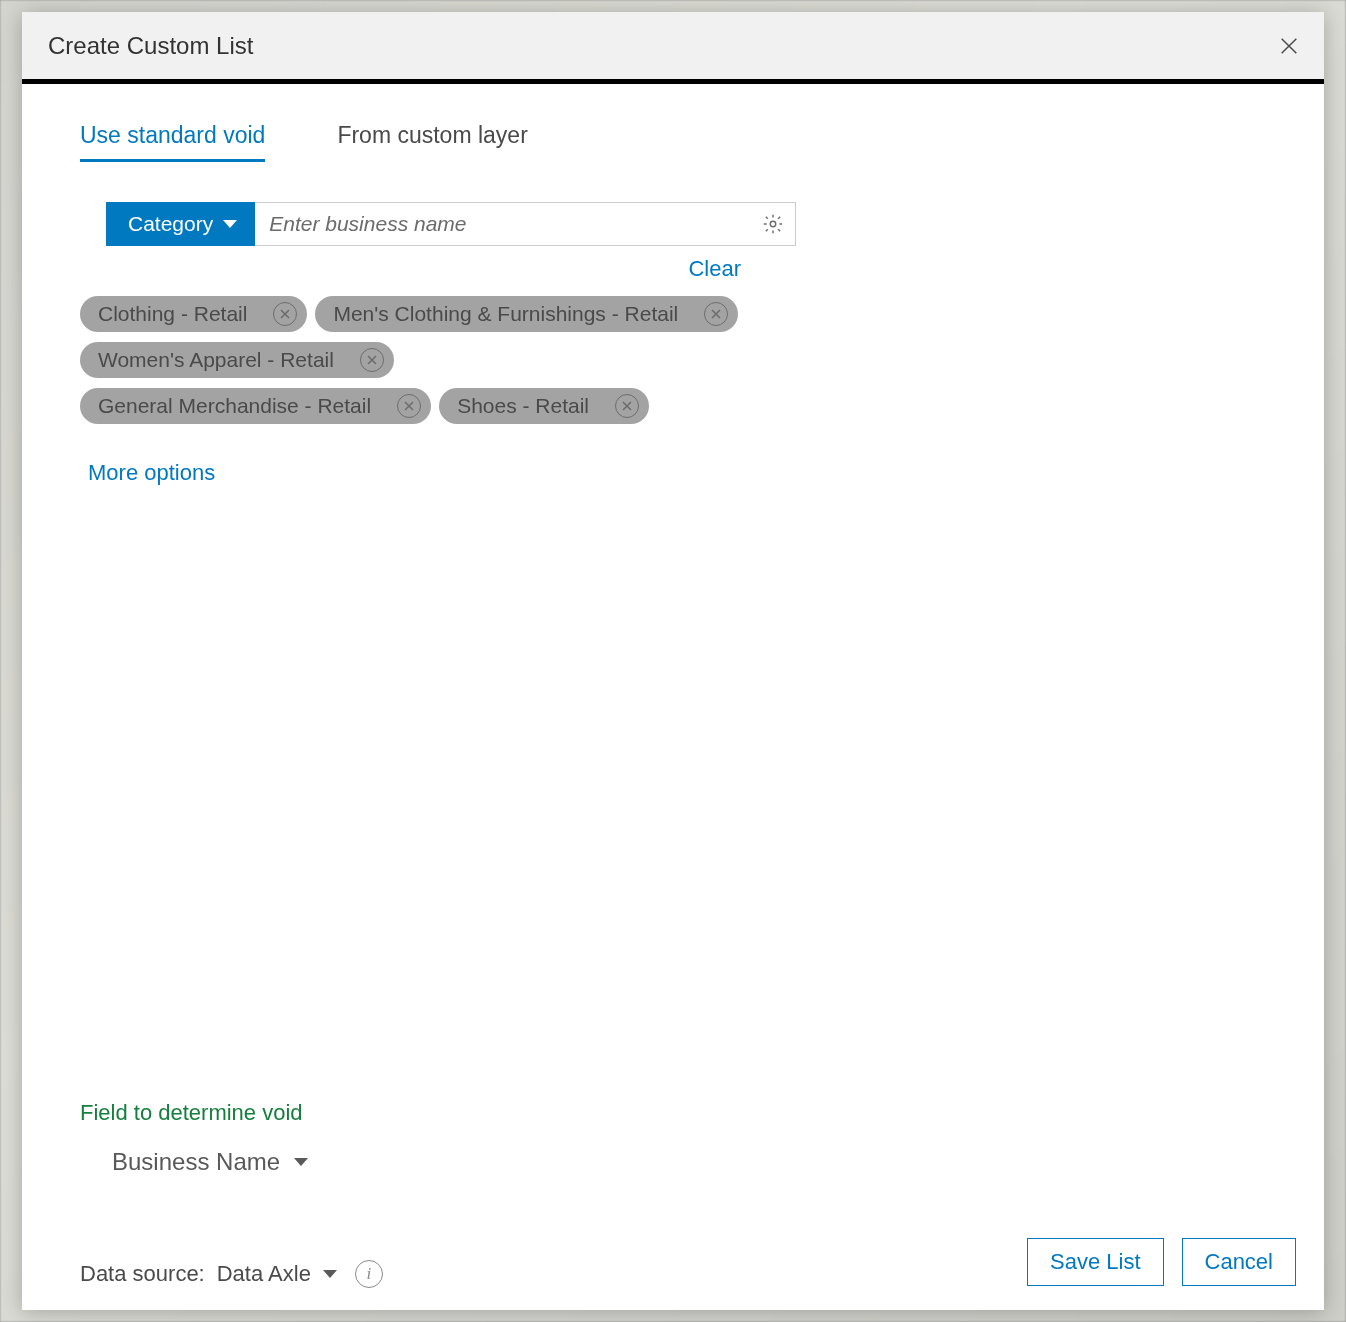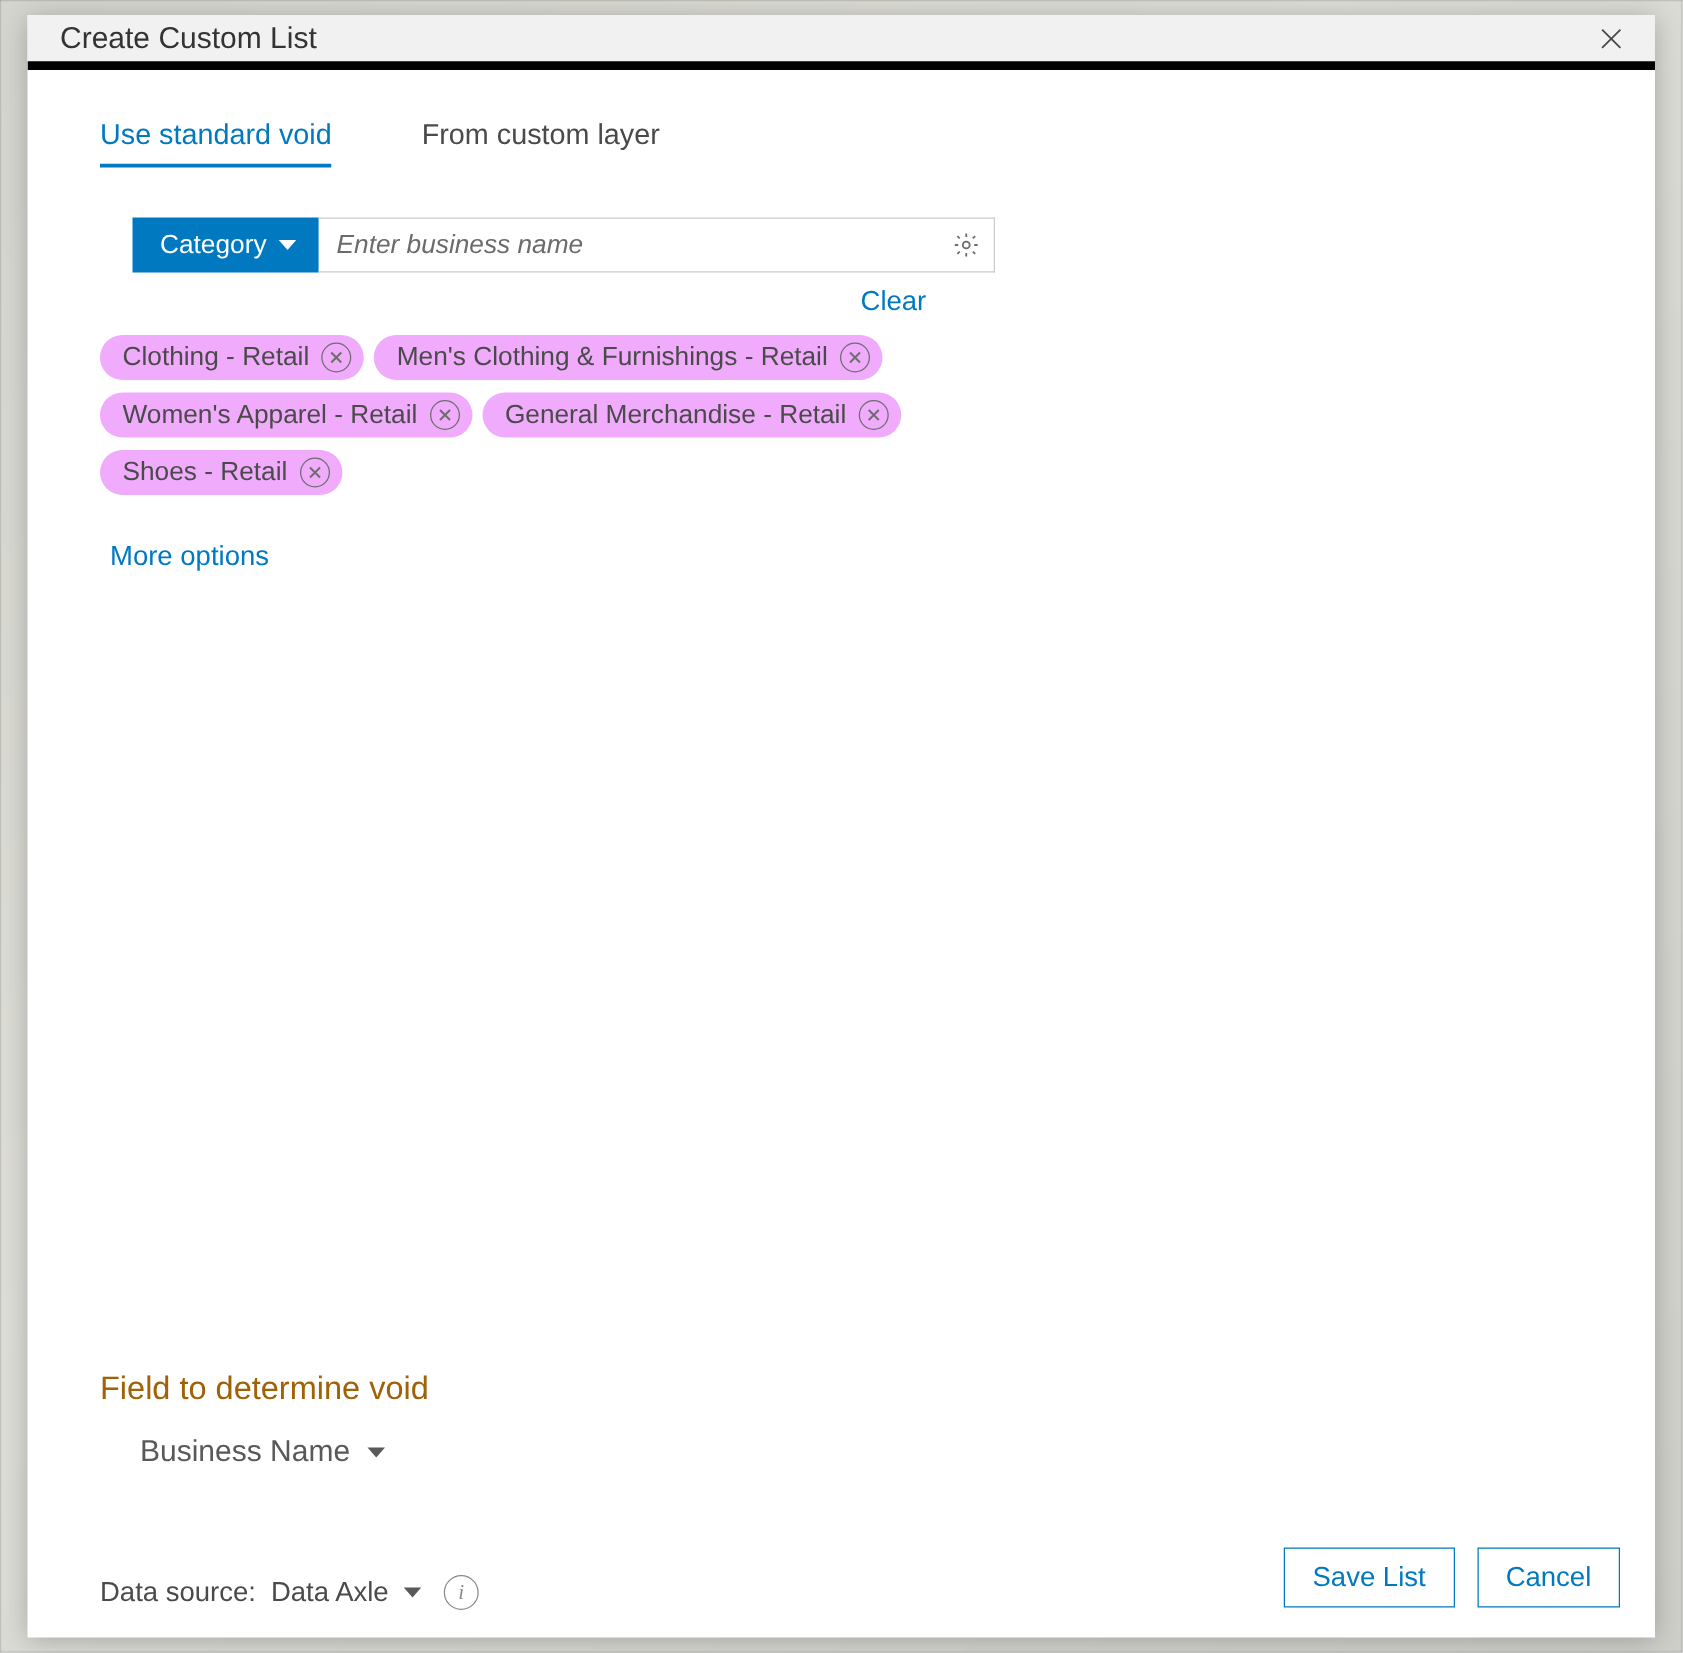--- a/index.html
+++ b/index.html
@@ -19,26 +19,26 @@
     position: absolute;
     left: 22px; right: 22px; top: 12px; bottom: 12px;
     background: #fff;
     box-shadow: 0 2px 20px rgba(0,0,0,0.25);
     display: flex;
     flex-direction: column;
     overflow: hidden;
   }
   .titlebar {
     background: #f1f1f1;
-    height: 44px;
+    height: 72px;
     display: flex;
     align-items: center;
     justify-content: space-between;
     padding: 0 22px 0 26px;
-    border-bottom: 7px solid #000000;
+    border-bottom: 5px solid #000000;
   }
   .titlebar h1 {
     font-size: 24px;
     font-weight: 400;
     color: #333;
   }
   .close-x {
     width: 26px; height: 26px;
     display: flex; align-items: center; justify-content: center;
     cursor: pointer;
@@ -126,28 +126,28 @@
     cursor: pointer;
   }
   .chips {
     margin-left: 0;
     display: flex;
     flex-wrap: wrap;
     gap: 10px 8px;
     max-width: 660px;
   }
   .chip {
-    background: #f0abfc;
+    background: #a3a3a3;
     color: #4a4a4a;
     border-radius: 999px;
     padding: 6px 10px 6px 18px;
     font-size: 21px;
     display: inline-flex;
     align-items: center;
-    gap: 10px;
+    gap: 26px;
     cursor: default;
   }
   .chip .remove {
     width: 24px; height: 24px;
     border: 1.7px solid #6d6d6d;
     border-radius: 50%;
     display: flex; align-items: center; justify-content: center;
     cursor: pointer;
     color: #6d6d6d;
   }
@@ -158,22 +158,22 @@
     color: #0079c1;
     font-size: 22px;
     cursor: pointer;
   }
   .spacer { flex: 1; }
   .void-section {
     margin-bottom: 44px;
     margin-left: 0;
   }
   .void-label {
-    color: #a16207;
-    font-size: 26px;
+    color: #15803d;
+    font-size: 22px;
     margin-bottom: 22px;
   }
   .void-select {
     margin-left: 32px;
     display: inline-flex;
     align-items: center;
     gap: 14px;
     color: #595959;
     font-size: 24px;
     cursor: pointer;

